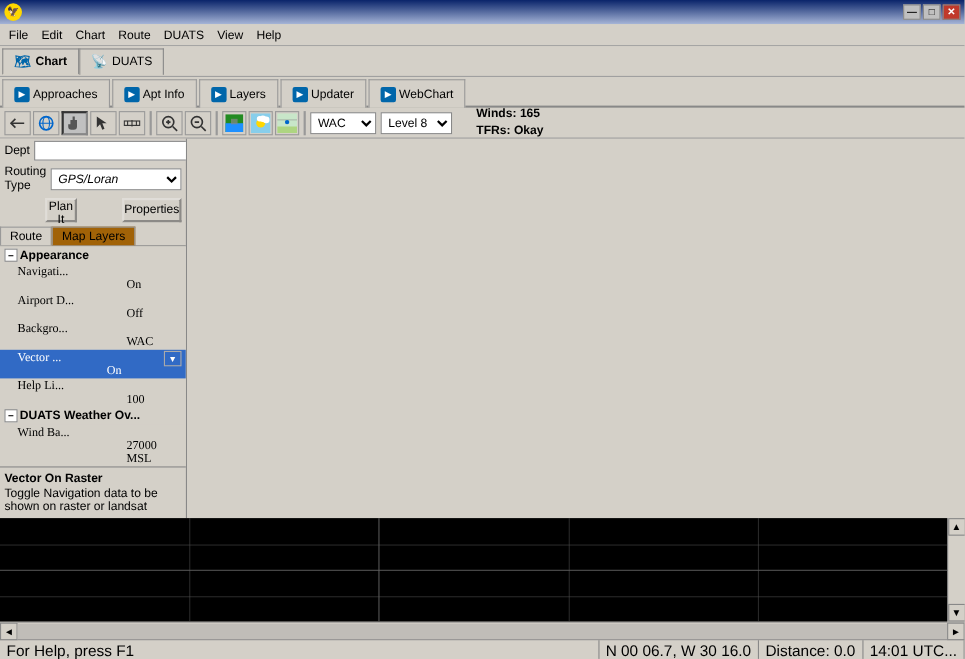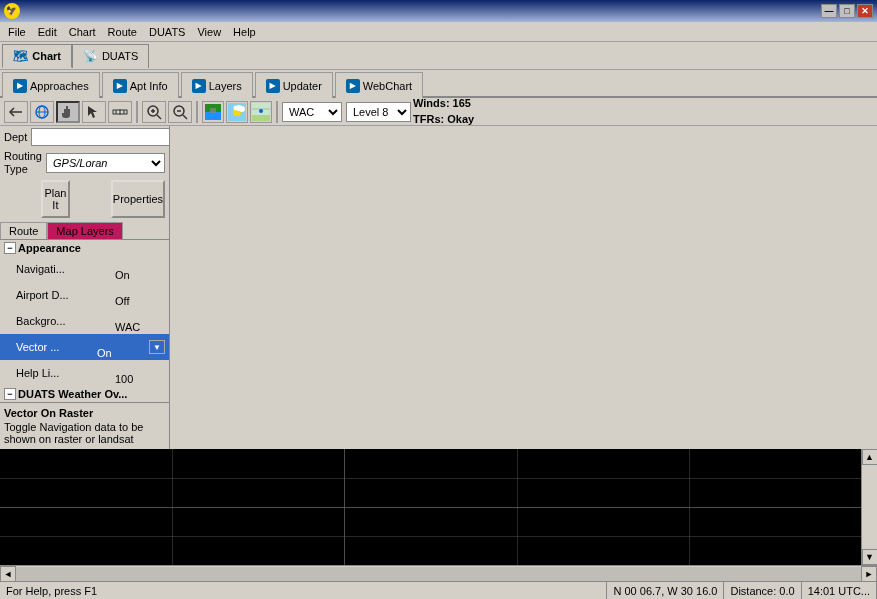--- a/index.html
+++ b/index.html
@@ -131,21 +131,21 @@
     .dropdown {
       height: 20px;
       border: 1px solid #888;
       background: white;
       font-size: 11px;
       padding: 0 2px;
     }
 
     
     #winds-info {
-      margin-left: 0;
+      margin-left: 20px;
       font-size: 11px;
       font-weight: bold;
       line-height: 1.4;
     }
 
     
     #main {
       display: flex;
       height: calc(599px - 22px - 20px - 28px - 28px - 28px - 18px);
       flex-direction: column;
@@ -185,41 +185,41 @@
     }
     .routing-label { font-size: 11px; line-height: 1.2; width: 40px; }
 
     .action-row {
       display: flex;
       padding: 2px 4px;
       gap: 4px;
     }
     .action-btn {
       flex: 1;
-      height: 38px;
+      height: 22px;
       background: #d4d0c8;
       border: 2px outset #e0ddd8;
       cursor: pointer;
       font-size: 11px;
       margin-left: 37px;
     }
 
     
     #panel-tabs {
       display: flex;
       border-bottom: 1px solid #888;
       margin-top: 2px;
     }
     .panel-tab {
       padding: 2px 8px;
       border: 1px solid #999;
       border-bottom: none;
       cursor: pointer;
       font-size: 11px;
-      background: #be185d;
+      background: #a16207;
     }
     .panel-tab.active { background: #d4d0c8; font-weight: normal; }
 
     
     #prop-panel {
       flex: 1;
       overflow-y: auto;
       background: #d4d0c8;
     }
     .tree-section-header {
@@ -233,24 +233,24 @@
     }
     .tree-minus {
       width: 12px; height: 12px;
       border: 1px solid #888;
       background: white;
       display: flex; align-items: center; justify-content: center;
       font-size: 9px; cursor: pointer;
     }
     .prop-row {
       display: flex;
-      align-items: center;
       padding: 1px 4px 1px 16px;
       font-size: 11px;
       gap: 2px;
+      font-family: Liberation Serif, serif;
     }
     .prop-row.selected { background: #316ac5; color: white; }
     .prop-name { flex: 1; color: inherit; }
     .prop-value { width: 50px; color: inherit; margin-top: 12px; }
     .prop-dropdown {
       width: 16px; height: 14px;
       border: 1px solid #888;
       background: white;
       font-size: 8px;
       cursor: pointer;
@@ -316,21 +316,21 @@
       overflow: hidden;
     }
 
     
     #statusbar {
       height: 18px;
       background: #d4d0c8;
       display: flex;
       align-items: flex-end;
       border-top: 1px solid #888;
-      font-size: 11px;
+      font-size: 14px;
     }
     .status-segment {
       padding: 0 6px;
       border-right: 1px solid #888;
       height: 100%;
       display: flex; align-items: center;
     }
     .status-segment:first-child { flex: 1; }
 
     
@@ -551,20 +551,24 @@
       <div class="prop-row">
         <span class="prop-name">Help Li...</span>
         <span class="prop-value">100</span>
       </div>
 
       <div class="tree-section-header">
         <div class="tree-minus">−</div>
         <span>DUATS Weather Ov...</span>
       </div>
 
+      <div class="prop-row">
+        <span class="prop-name">Wind Ba...</span>
+        <span class="prop-value">27000 MSL</span>
+      </div>
 
     </div>
 
     <div id="info-box">
       <div id="info-title">Vector On Raster</div>
       <div>Toggle Navigation data to be shown on raster or landsat</div>
     </div>
   </div>
 
   <div id="rightcontent">

